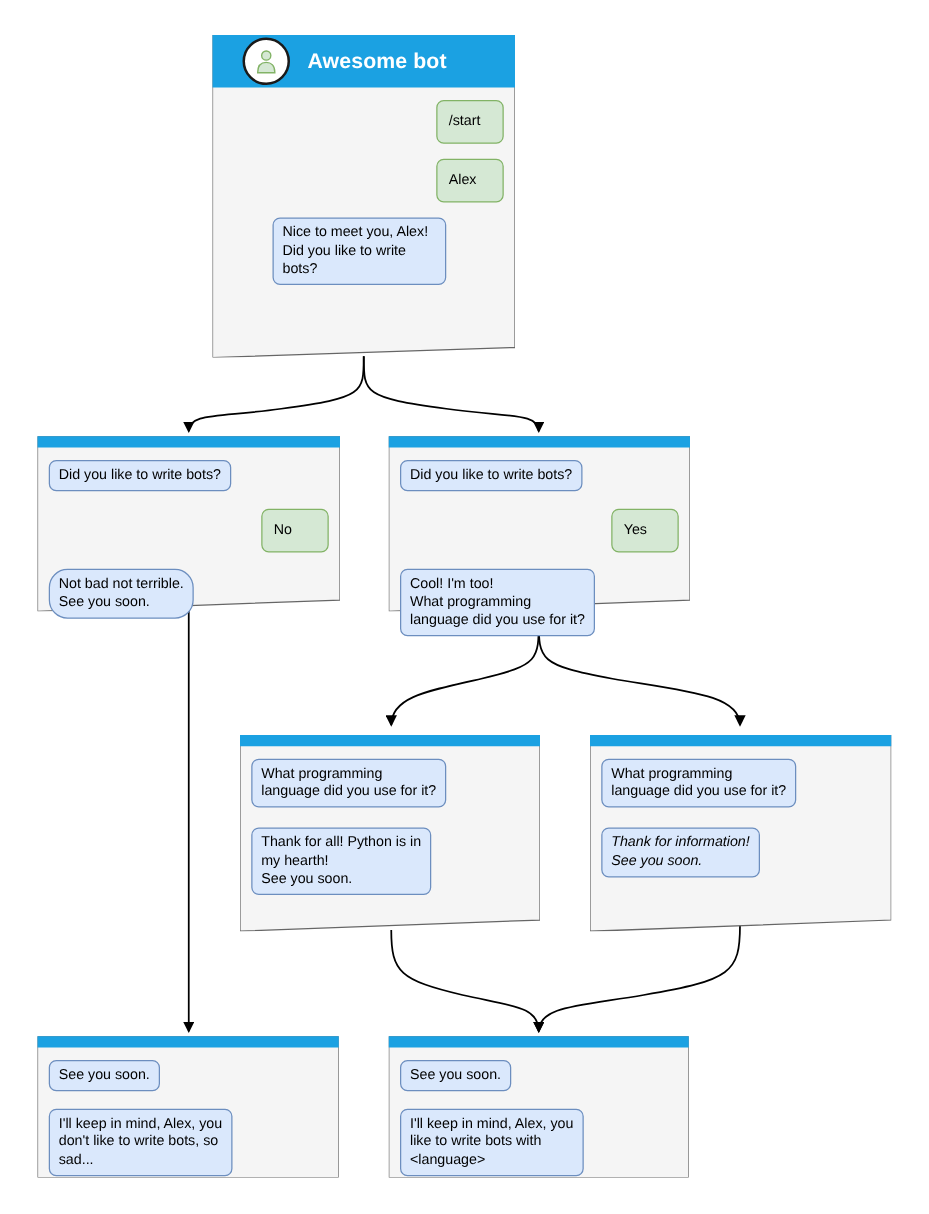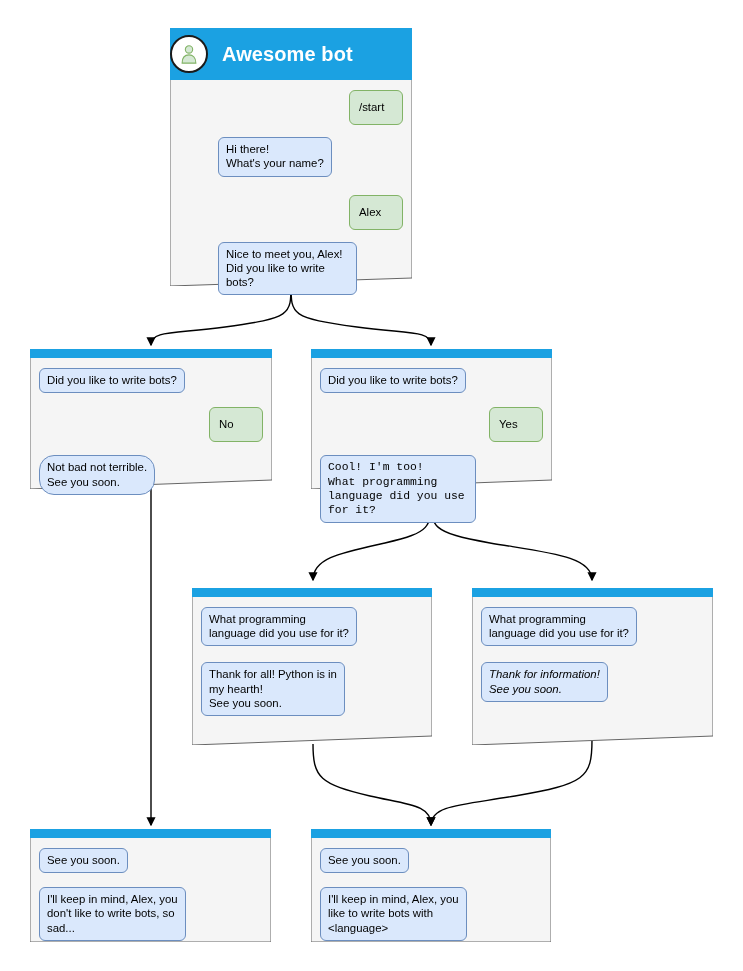--- a/index.html
+++ b/index.html
@@ -53,23 +53,23 @@
     position: relative;
     box-sizing: border-box;
     width: 100%;
     display: flex;
     align-items: center;
     color: #ffffff;
     font-weight: bold;
   }
   .node-header.plain { height: 9px; }
   .node-header.titled {
-    height: 52px;
-    padding-left: 0;
-    font-size: 20px;
+    height: 42px;
+    padding-left: 24px;
+    font-size: 17px;
   }
   .avatar {
     width: 38px;
     height: 38px;
     border-radius: 50%;
     background: #ffffff;
     border: 2px solid #1a1a1a;
     box-sizing: border-box;
     display: flex;
     align-items: center;
@@ -153,24 +153,20 @@
             <circle cx="12" cy="7" r="4" fill="#d5e8d4" stroke="#82b366" stroke-width="1.2"></circle>
             <path d="M4.5 22 C 4.5 15.5 8 13 12 13 C 16 13 19.5 15.5 19.5 22 Z" fill="#d5e8d4" stroke="#82b366" stroke-width="1.2"></path>
           </svg>
         </span>
         <span class="header-title">Awesome bot</span>
       </div>
       <div class="node-body" style="height:210px;padding-left:48px;">
         <div class="msg-row user" style="margin-bottom:12px;">
           <div class="bubble user">/start</div>
         </div>
-        <div class="msg-row bot" style="margin-bottom:18px;">
-          <div class="bubble bot">Hi there!
-What's your name?</div>
-        </div>
         <div class="msg-row user" style="margin-bottom:12px;">
           <div class="bubble user">Alex</div>
         </div>
         <div class="msg-row bot">
           <div class="bubble bot" style="max-width:75%;">Nice to meet you, Alex!
 Did you like to write bots?</div>
         </div>
       </div>
     </div>
   </div>
@@ -203,21 +199,21 @@
     <div class="node-inner">
       <div class="node-header plain" style="background:#1ba1e2;"></div>
       <div class="node-body" style="height:131px;">
         <div class="msg-row bot" style="margin-bottom:14px;">
           <div class="bubble bot" style="max-width:76%;">Did you like to write bots?</div>
         </div>
         <div class="msg-row user" style="margin-bottom:13px;">
           <div class="bubble user">Yes</div>
         </div>
         <div class="msg-row bot">
-          <div class="bubble bot" style="max-width:70%;font-family:Liberation Mono, monospace;">Cool! I'm too!
+          <div class="bubble bot" style="max-width:70%;">Cool! I'm too!
 What programming
 language did you use for it?</div>
         </div>
       </div>
     </div>
   </div>
 
   <div class="node" style="left:192px; top:588px; width:240px; height:157px;">
     <svg class="node-shape" viewBox="0 0 240 157" preserveAspectRatio="none">
       <polygon points="0,0 240,0 240,148 0,157" fill="#f5f5f5" stroke="#666666" stroke-width="1"></polygon>

